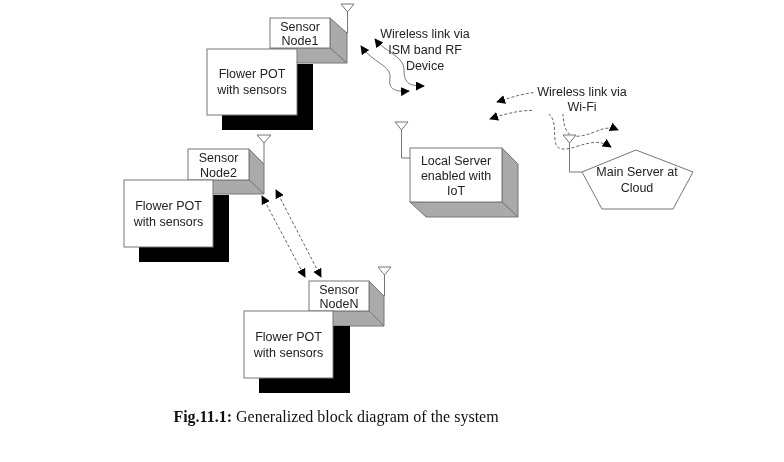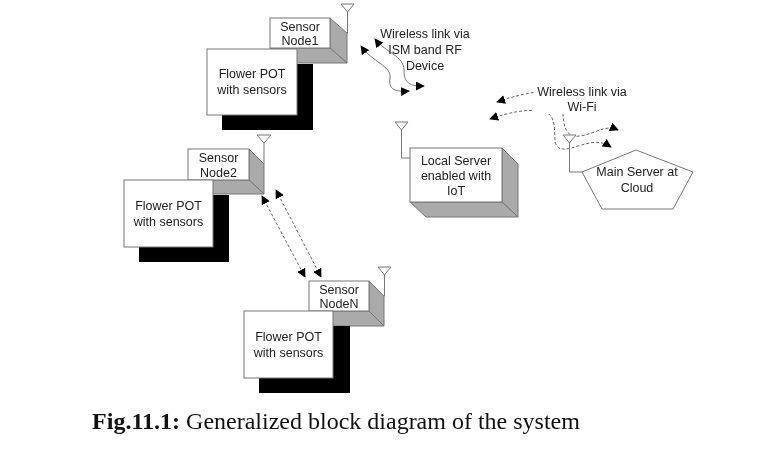--- a/index.html
+++ b/index.html
@@ -1,21 +1,21 @@
 <!DOCTYPE html>
 <html><head>
 <meta charset="utf-8">
 <style>
   html, body { margin: 0; padding: 0; background: #ffffff; }
   body { width: 784px; height: 462px; position: relative; overflow: hidden; }
   #diagram { position: absolute; left: 0; top: 0; }
   .lbl { font-family: "Liberation Sans", sans-serif; font-size: 12.5px; fill: #222; }
   .caption {
     position: absolute; left: 0; top: 408px; width: 672px; text-align: center;
-    font-family: "Liberation Serif", serif; font-size: 24px; color: #111;
+    font-family: "Liberation Serif", serif; font-size: 16px; color: #111;
   }
   .caption b { font-weight: bold; }
 </style>
 </head>
 <body>
 
 <svg id="diagram" width="784" height="400" viewBox="0 0 784 400" xmlns="http://www.w3.org/2000/svg">
   <defs>
     <marker id="ah" viewBox="0 0 10 10" refX="9" refY="5" markerWidth="9" markerHeight="9" orient="auto-start-reverse" markerUnits="userSpaceOnUse">
       <path d="M0,0 L10,5 L0,10 z" fill="#000"></path>

